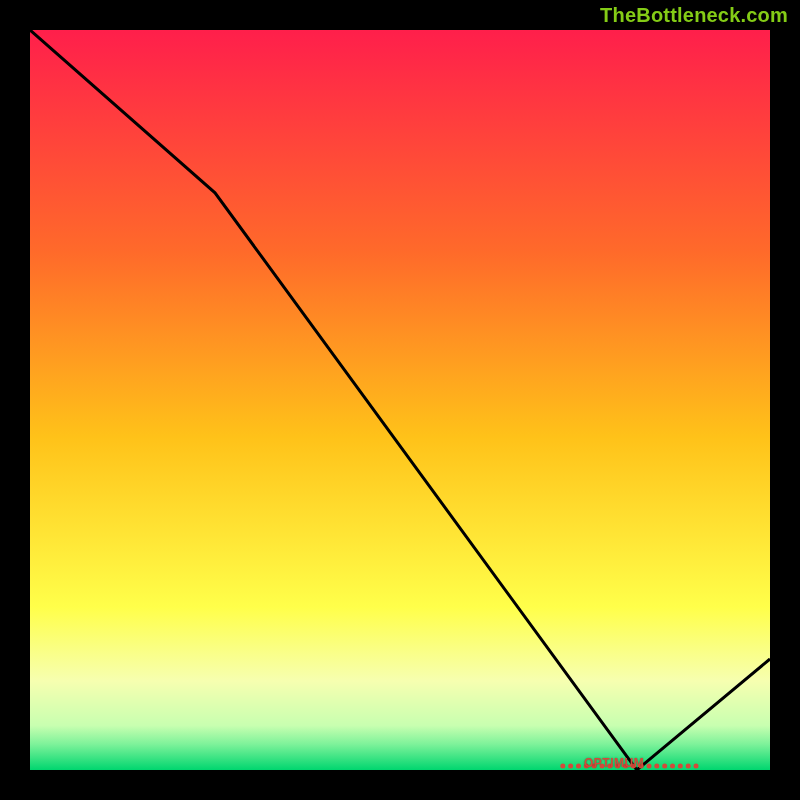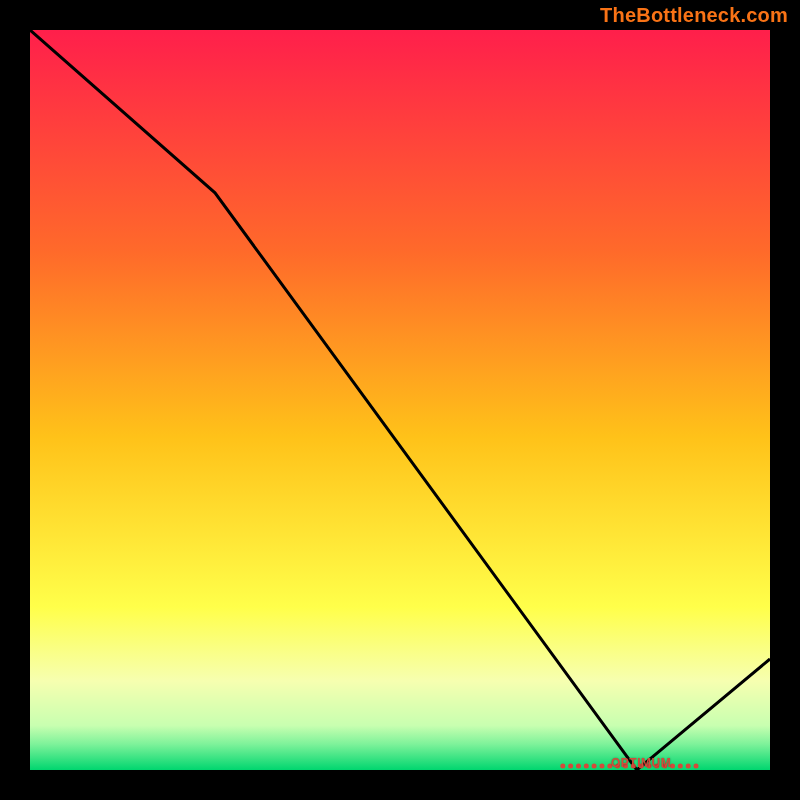--- a/index.html
+++ b/index.html
@@ -13,21 +13,21 @@
   .frame {
     position: relative;
     width: 800px;
     height: 800px;
     background: #000;
   }
   .attribution {
     position: absolute;
     top: 4px;
     right: 12px;
-    color: #f97316;
+    color: #84cc16;
     font-size: 20px;
     font-weight: bold;
     letter-spacing: 0.2px;
   }
   .plot-outer {
     position: absolute;
     left: 30px;
     top: 30px;
     width: 740px;
     height: 740px;
@@ -92,16 +92,16 @@
             <circle cx="619.0" cy="736.0" r="2.5" fill="#d44a3a"></circle>
             <circle cx="626.8" cy="736.0" r="2.5" fill="#d44a3a"></circle>
             <circle cx="634.7" cy="736.0" r="2.5" fill="#d44a3a"></circle>
             <circle cx="642.5" cy="736.0" r="2.5" fill="#d44a3a"></circle>
             <circle cx="650.3" cy="736.0" r="2.5" fill="#d44a3a"></circle>
             <circle cx="658.2" cy="736.0" r="2.5" fill="#d44a3a"></circle>
             <circle cx="666.0" cy="736.0" r="2.5" fill="#d44a3a"></circle>
           </g>
       </svg>
     </div>
-    <div id="optimal-label" class="optimal-label" style="left: 581px; top: 726px; text-align: center;">OPTIMUM</div>
+    <div id="optimal-label" class="optimal-label" style="left: 554px; top: 726px; text-align: center;">OPTIMUM</div>
   </div>
 
 </div>
 
 </body></html>

